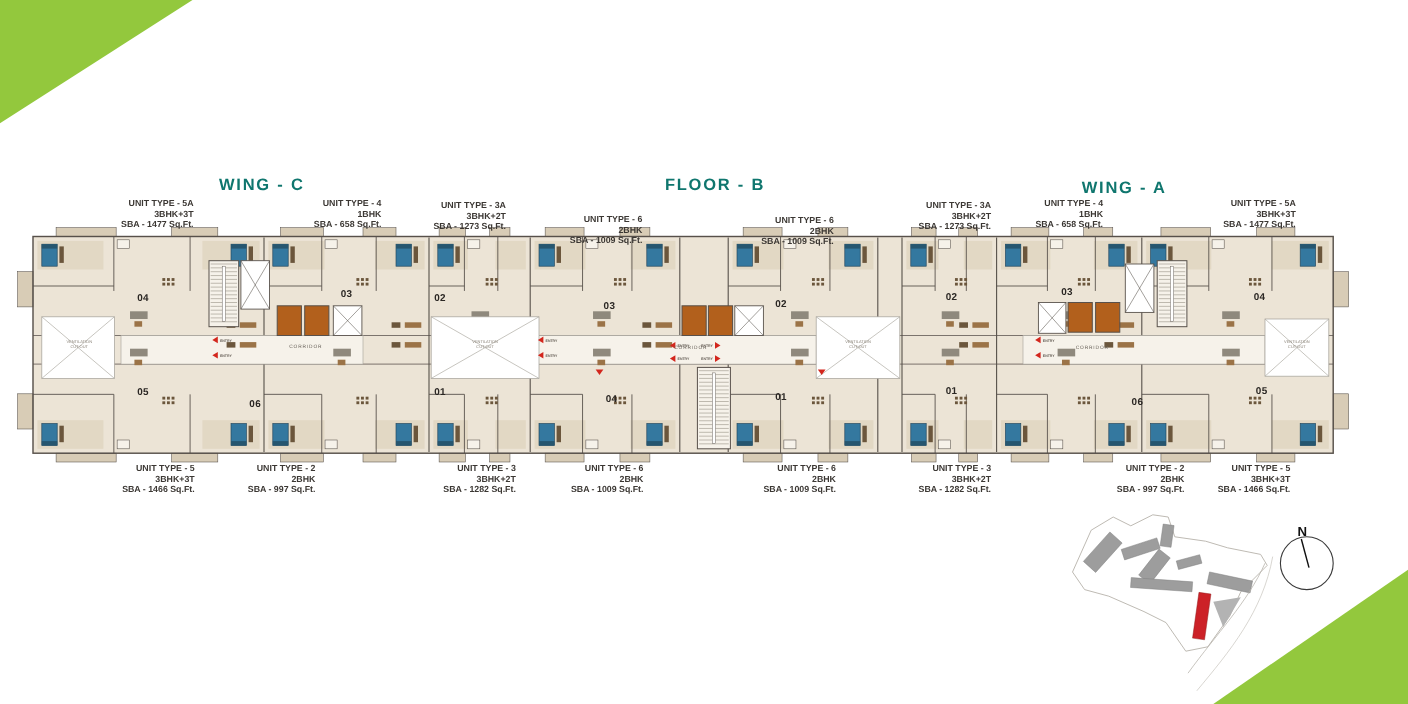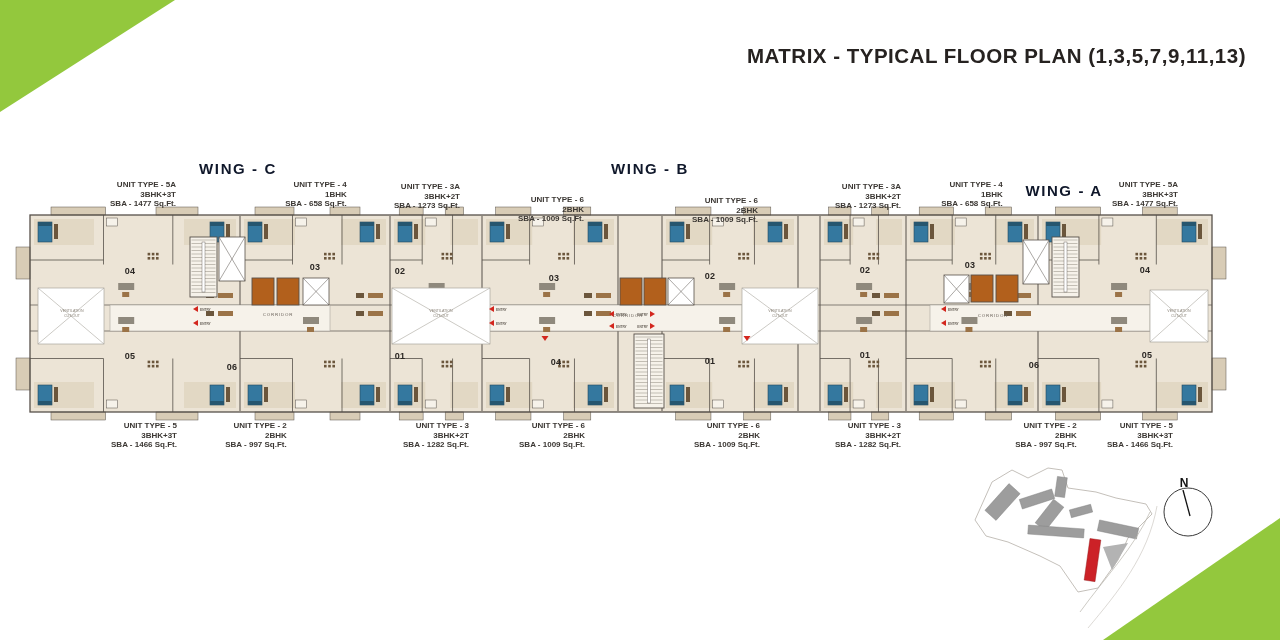--- a/index.html
+++ b/index.html
@@ -3,21 +3,21 @@
 <meta charset="utf-8">
 <style>
   html,body{margin:0;padding:0;}
   body{width:1280px;height:640px;overflow:hidden;background:#ffffff;
        font-family:"Liberation Sans","DejaVu Sans",sans-serif;position:relative;}
   .page{position:absolute;inset:0;width:1280px;height:640px;}
   #plan{position:absolute;left:0;top:0;width:1280px;height:640px;}
   .title{position:absolute;top:44px;right:34px;font-size:20.5px;font-weight:bold;
          letter-spacing:.5px;color:#262220;white-space:nowrap;}
   .wing-label{position:absolute;transform:translateX(-50%);font-size:15px;font-weight:bold;
-              letter-spacing:1.6px;color:#0f172a;white-space:nowrap;}
+              letter-spacing:1.6px;color:#0f766e;white-space:nowrap;}
   .unit-label{position:absolute;transform:translateX(-50%);text-align:right;
               font-size:8px;line-height:9.5px;font-weight:bold;color:#3b3733;white-space:nowrap;}
 </style>
 </head>
 <body>
 
 <div class="page">
   <svg id="plan" viewBox="0 0 1280 640">
       <polygon points="0,0 175,0 0,112" fill="#93c83d"></polygon>
       <polygon points="1280,518 1280,640 1103,640" fill="#93c83d"></polygon>
@@ -653,25 +653,24 @@
         <polygon points="1103,547 1128,543 1112,570" fill="#b3b3b3"></polygon>
         <path d="M1150,512 C1134,548 1106,576 1080,612" fill="none" stroke="#b8b4ac" stroke-width="0.7"></path>
         <path d="M1157,506 C1148,556 1118,592 1088,628" fill="none" stroke="#c4c0b8" stroke-width="0.6"></path>
       </g>
       <g>
         <circle cx="1188" cy="512" r="24" fill="none" stroke="#3a3a3a" stroke-width="1"></circle>
         <line x1="1183" y1="490" x2="1190" y2="516" stroke="#111" stroke-width="1.3"></line>
         <text x="1184" y="487" font-size="12" font-weight="bold" fill="#111" text-anchor="middle">N</text>
       </g>
     </svg>
-  <div class="title">MATRIX - TYPICAL FLOOR PLAN (1,3,5,7,9,11,13)</div>
   <div id="labels">
       <div class="wing-label" style="left: 238px; top: 160px;">WING - C</div>
-      <div class="wing-label" style="left: 650px; top: 160px;">WING - B</div>
-      <div class="wing-label" style="left: 1064px; top: 162px; margin-top: 20px;">WING - A</div>
+      <div class="wing-label" style="left: 650px; top: 160px;">FLOOR - B</div>
+      <div class="wing-label" style="left: 1022px; top: 162px;">WING - A</div>
       <div class="unit-label" style="left: 143px; top: 180px;">
         <div>UNIT TYPE - 5A</div>
         <div>3BHK+3T</div>
         <div>SBA - 1477 Sq.Ft.</div>
       </div>
       <div class="unit-label" style="left: 316px; top: 180px;">
         <div>UNIT TYPE - 4</div>
         <div>1BHK</div>
         <div>SBA - 658 Sq.Ft.</div>
       </div>

